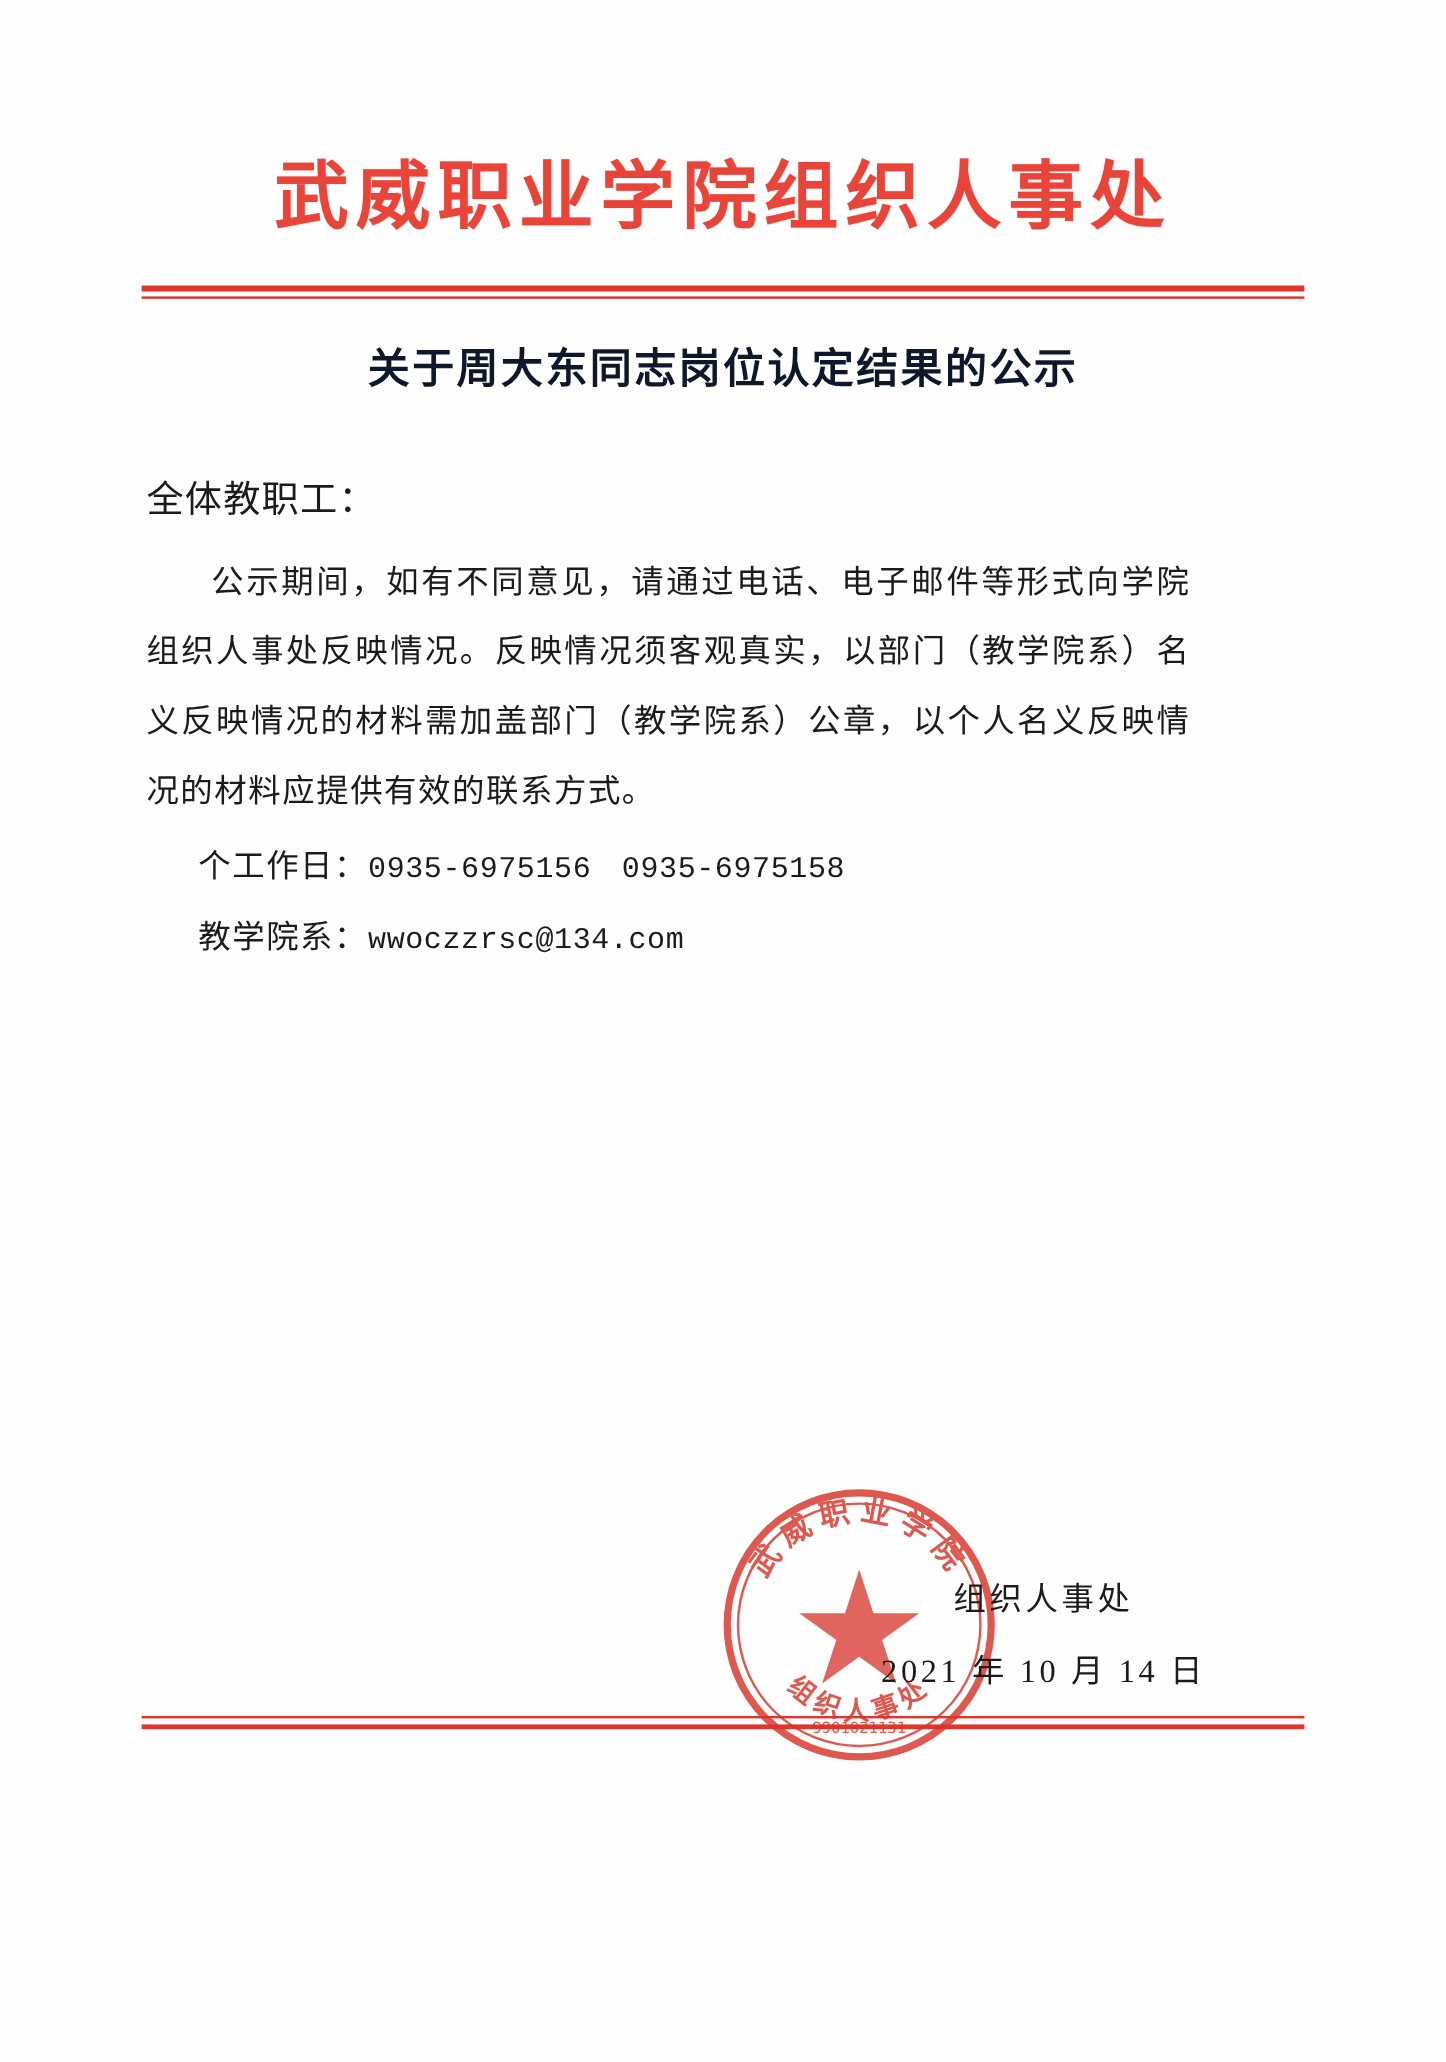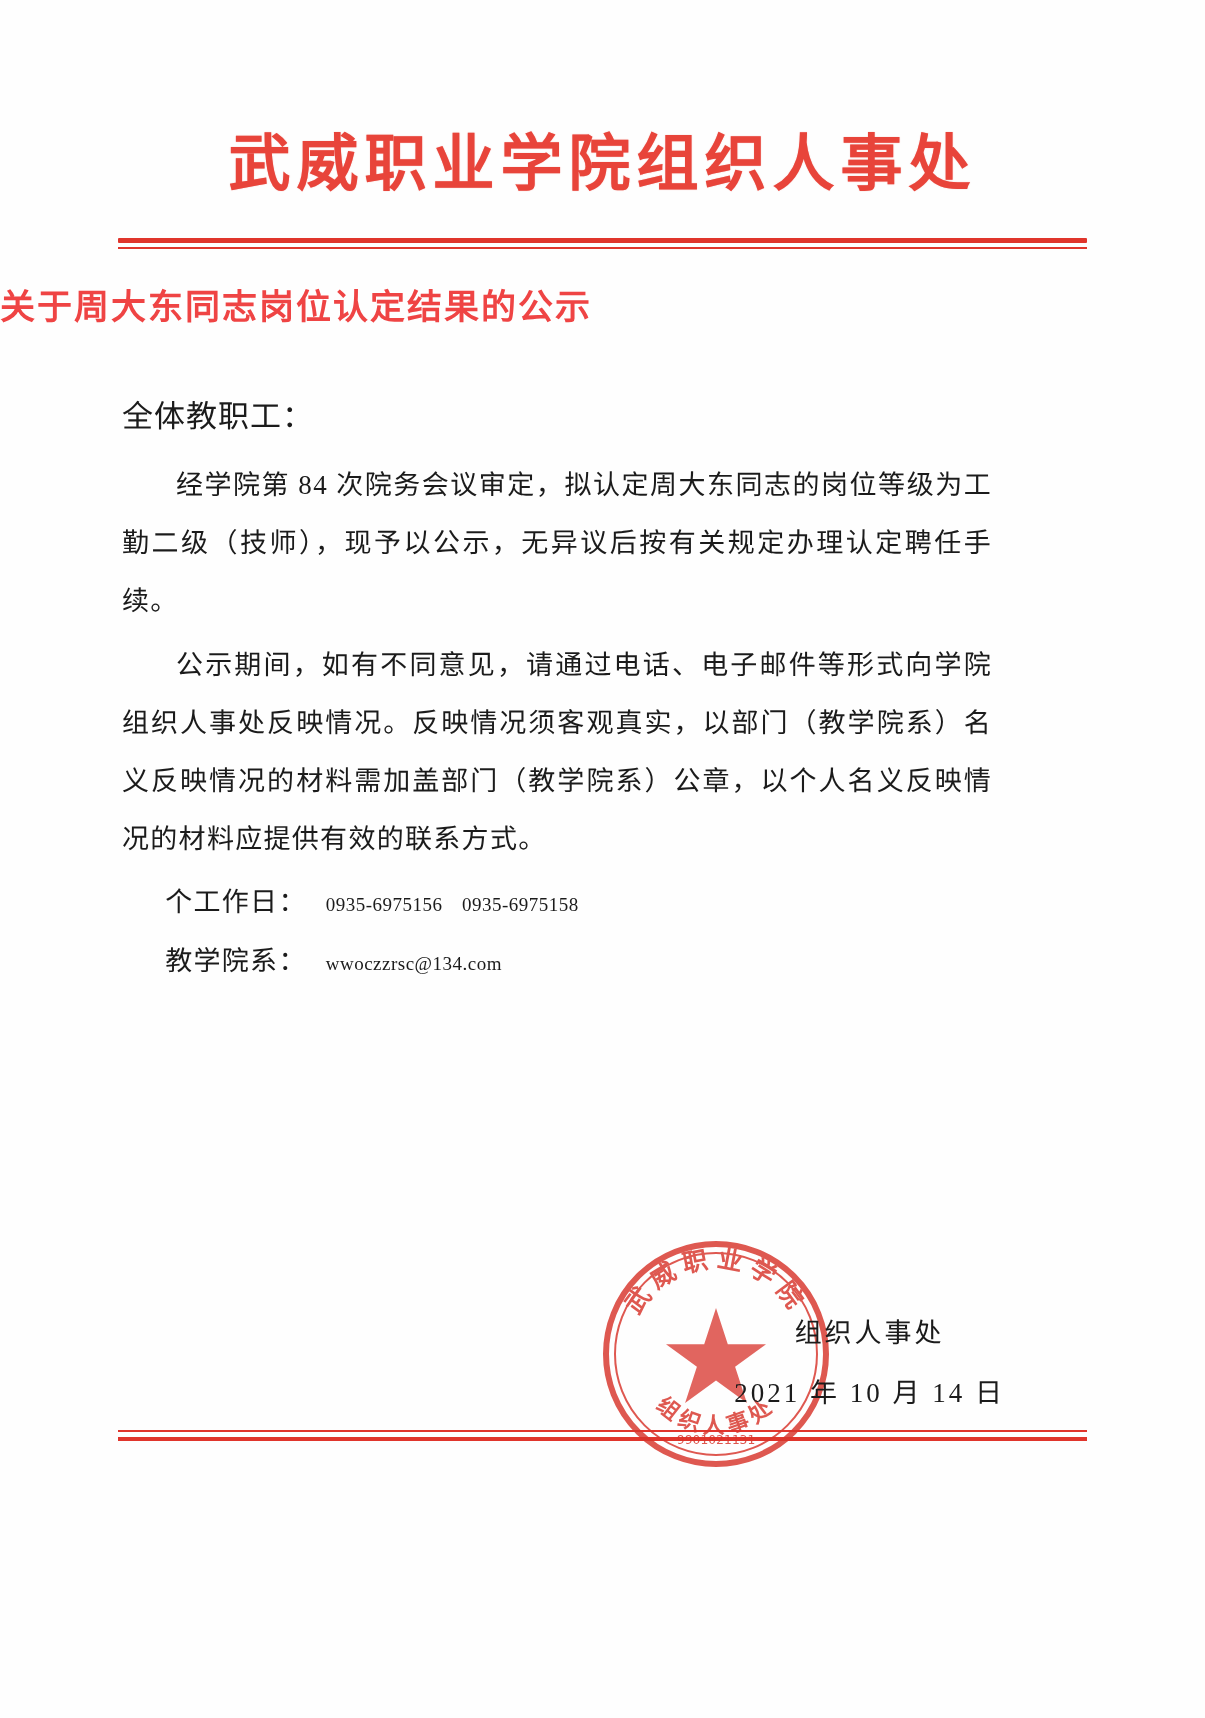--- a/index.html
+++ b/index.html
@@ -57,26 +57,26 @@
     background: #e0352c;
     margin-top: 4px;
   }
 
   
   .doc-title {
     position: absolute;
     top: 278px;
     left: 0;
     right: 0;
-    text-align: left;
+    text-align: center;
     font-family: "DejaVu Serif", "Liberation Serif", serif;
     font-weight: bold;
     font-size: 35px;
     letter-spacing: 2px;
-    color: #ef4444;
+    color: #0f172a;
   }
 
   
   .body-wrap {
     position: absolute;
     top: 395px;
     left: 122px;
     width: 870px;
   }
   .salutation {
@@ -94,24 +94,23 @@
     margin: 0 0 6px 0;
   }
   .contact-line {
     font-size: 27px;
     line-height: 56px;
     letter-spacing: 1.3px;
     text-indent: 1.6em;
     margin: 0;
   }
   .contact-line .mono {
-    font-family: Liberation Serif, serif;
-    font-size: 19px;
+    font-family: Liberation Mono, monospace;
+    font-size: 25px;
     letter-spacing: 0.5px;
-    margin-left: 19px;
   }
 
   
   .signature {
     position: absolute;
     top: 1303px;
     right: 200px;
     text-align: center;
     font-size: 27px;
     line-height: 60px;
@@ -161,21 +160,20 @@
   <div class="rule-group">
     <div class="rule-thick"></div>
     <div class="rule-thin"></div>
   </div>
 
   <div class="doc-title">关于周大东同志岗位认定结果的公示</div>
 
   <div class="body-wrap">
     <div class="salutation">全体教职工：</div>
 
-    <p class="para">经学院第 84 次院务会议审定，拟认定周大东同志的岗位等级为工勤二级（技师），现予以公示，无异议后按有关规定办理认定聘任手续。</p>
 
 
     <p class="para">公示期间，如有不同意见，请通过电话、电子邮件等形式向学院组织人事处反映情况。反映情况须客观真实，以部门（教学院系）名义反映情况的材料需加盖部门（教学院系）公章，以个人名义反映情况的材料应提供有效的联系方式。</p>
 
 
     <p class="contact-line">
       <span>个工作日：</span><span class="mono">0935-6975156　0935-6975158</span>
     </p>
 
     <p class="contact-line">

